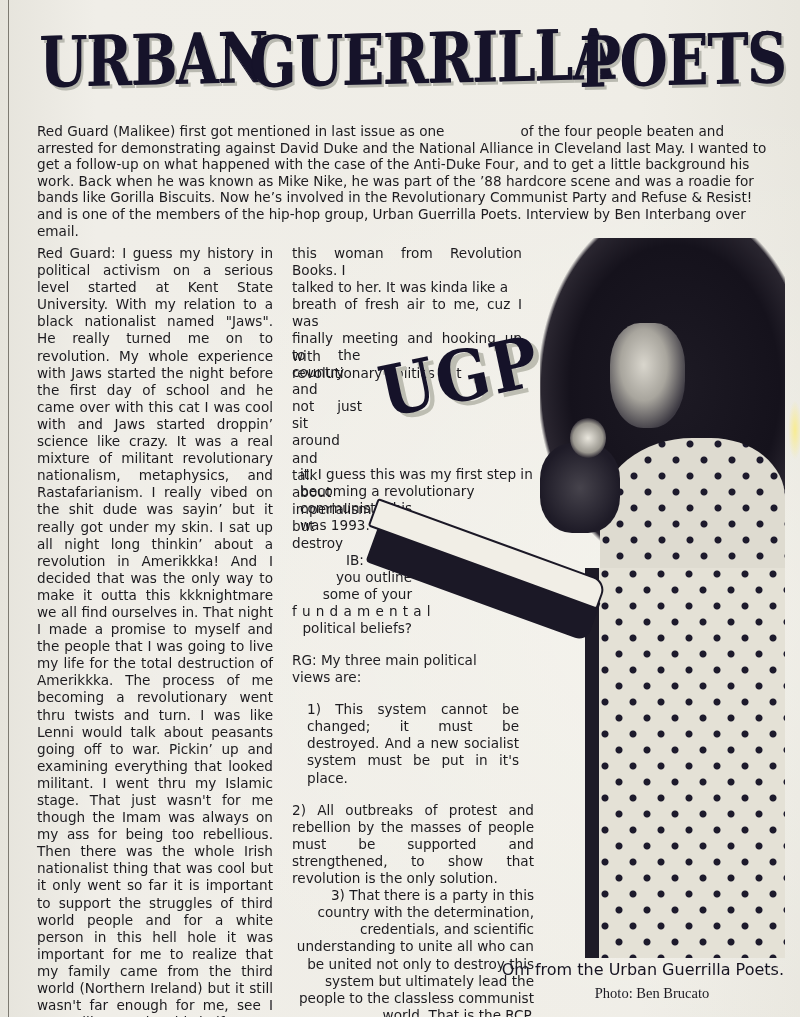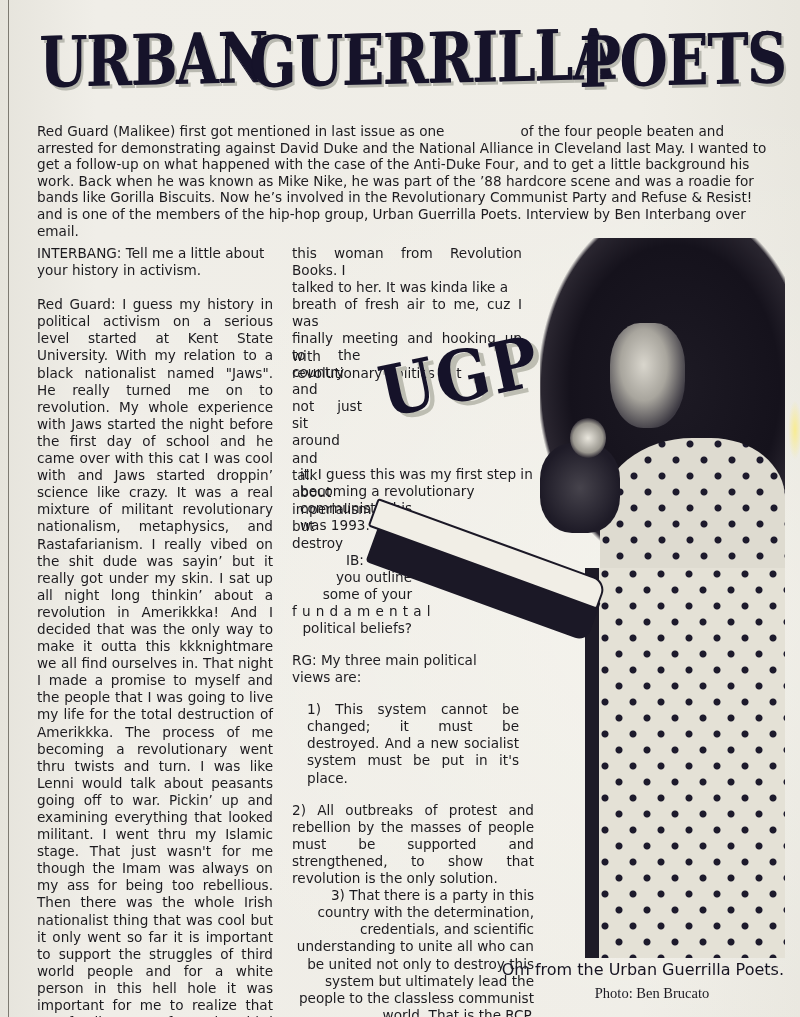--- a/index.html
+++ b/index.html
@@ -152,21 +152,20 @@
   <span class="headline-word w1">URBAN</span>
   <span class="headline-word w2">GUERRILLA</span>
   <span class="headline-word w3">POETS</span>
 </div>
 
 <div class="intro">
   <span>Red Guard (Malikee) first got mentioned in last issue as one</span><span class="gap"></span><span>of the four people beaten and arrested for demonstrating against David Duke and the National Alliance in Cleveland last May.  I wanted to get a follow-up on what happened with the case of the Anti-Duke Four, and to get a little background his work.  Back when he was known as Mike Nike, he was part of the ’88 hardcore scene and was a roadie for bands like Gorilla Biscuits.  Now he’s involved in the Revolutionary Communist Party and Refuse &amp; Resist! and is one of the members of the hip-hop group, Urban Guerrilla Poets.  Interview by Ben Interbang over email.</span>
 </div>
 
 <div class="col col-left">
-  <p style="text-align:left">INTERBANG: Tell me a little about your history in activism.</p>
   <p>Red Guard:  I guess my history in political activism on a serious level started at Kent State University.  With my relation to a black nationalist named "Jaws".  He really turned me on to revolution. My whole experience with Jaws started the night before the first day of school and he came over with this cat I was cool with and Jaws started droppin’ science like crazy. It was a real mixture of militant revolutionary nationalism, metaphysics, and Rastafarianism.  I really vibed on the shit dude was sayin’ but it really got under my skin. I sat up all night long thinkin’ about a revolution in Amerikkka!  And I decided that was the only way to make it outta this kkknightmare we all find ourselves in. That night I made a promise to myself and the people that I was going to live my life for the total destruction of Amerikkka.  The process of me becoming a revolutionary went thru twists and turn. I was like Lenni would talk about peasants going off to war. Pickin’ up and examining everything that looked militant.  I went thru my Islamic stage.  That just wasn't for me though the Imam was always on my ass for being too rebellious. Then there was the whole Irish nationalist thing that was cool but it only went so far it is important to support the struggles of third world people and for a white person in this hell hole it was important for me to realize that my family came from the third world (Northern Ireland) but it still wasn't far enough for me, see I never like to take shit half way, I like to go all out and aim high! Around the time I was breakin’ with Islam, I met</p>
 </div>
 
 <div class="col col-mid-top">
   <span class="line">this woman from Revolution Books. I</span>
   <span class="line">talked to her.  It was kinda like a</span>
   <span class="line">breath of fresh air to me, cuz I was</span>
   <span class="line">finally meeting and hooking up with</span>
   <span class="line">revolutionary politics out</span>
 </div>

